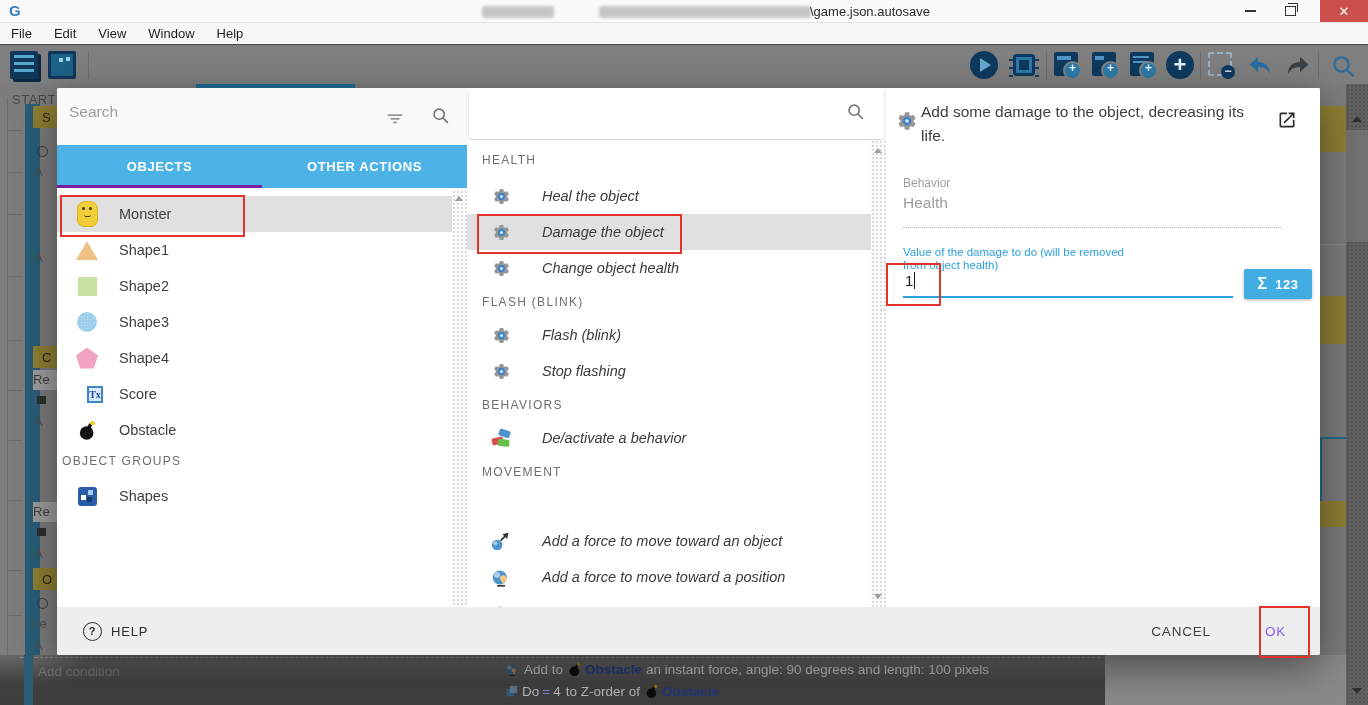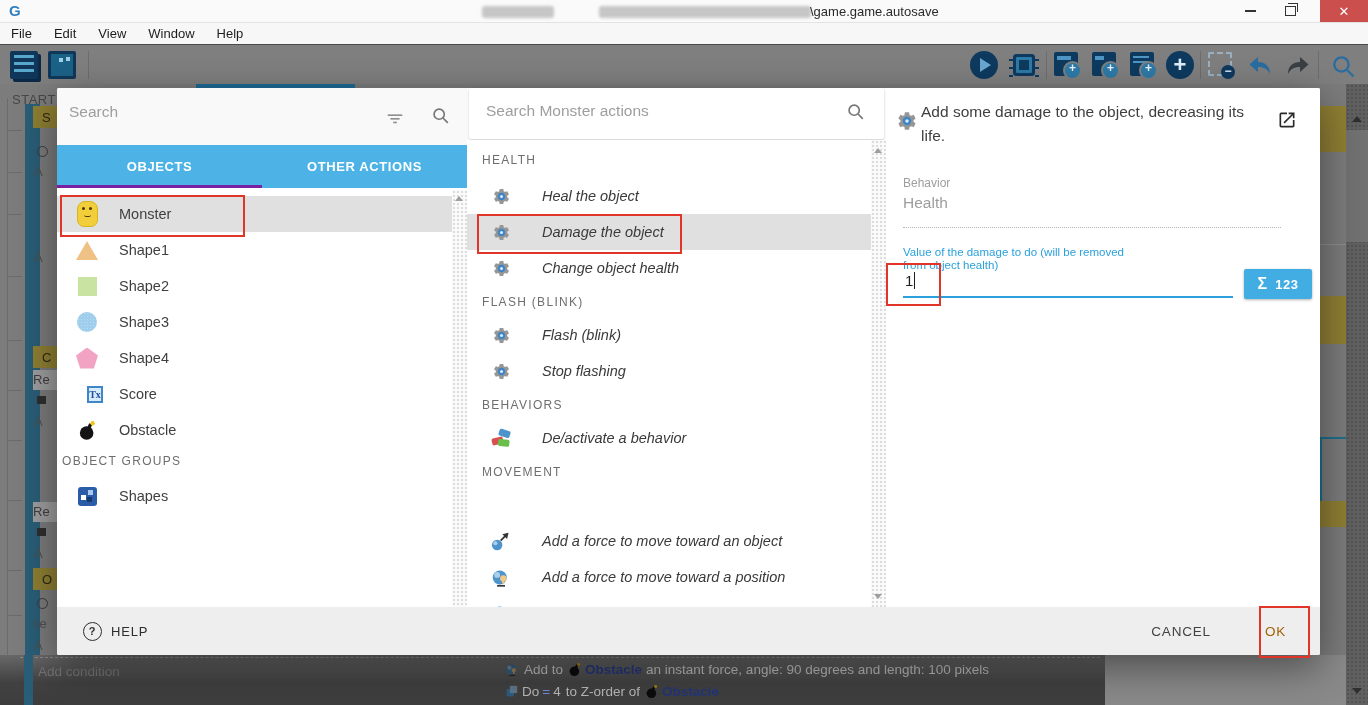--- a/index.html
+++ b/index.html
@@ -162,21 +162,21 @@
   .exprbtn .sig{font-size:16px;font-weight:bold;}
   .exprbtn .num{font-size:13px;font-weight:bold;letter-spacing:.5px;}
 
   
   .mfooter{position:absolute;left:0;top:519px;width:1263px;height:48px;background:#eee;border-radius:0 0 2px 2px;
            display:flex;align-items:center;justify-content:space-between;padding:0 26px;box-sizing:border-box;}
   .helpbtn{display:flex;align-items:center;gap:9px;color:#2e2e2e;font-size:13px;letter-spacing:.8px;}
   .qmark{width:17px;height:17px;border:1.6px solid #2e2e2e;border-radius:50%;font:bold 11px/17px "Liberation Sans",sans-serif;text-align:center;}
   .footer-right{display:flex;align-items:center;gap:46px;}
   .btn-cancel{font-size:13.5px;color:#424242;letter-spacing:.8px;}
-  .btn-ok{font-size:13.5px;color:#a16207;letter-spacing:.8px;padding:0 8px;}
+  .btn-ok{font-size:13.5px;color:#8b5cf6;letter-spacing:.8px;padding:0 8px;}
 
   
   .anno{position:absolute;border:2px solid #e2352a;z-index:50;}
 
   svg{display:block;}
 </style>
 </head>
 <body>
 
 <svg width="0" height="0" style="position:absolute">
@@ -233,21 +233,21 @@
     </symbol>
   </defs>
 </svg>
 
 <div id="app">
 
   <div class="titlebar">
     <span class="tb-logo">G</span>
     <span class="blurblob" style="left:482px;width:72px;"></span>
     <span class="blurblob" style="left:599px;width:212px;"></span>
-    <span class="tb-title">\game.game.autosave</span>
+    <span class="tb-title">\game.json.autosave</span>
     <div class="winbtn" style="left:1232px;">
         <span class="min-glyph"></span>
       </div>
     <div class="winbtn" style="left:1272px;">
         <span class="restore-glyph"></span>
       </div>
     <div class="closebtn">
         <span>✕</span>
       </div>
   </div>
@@ -466,21 +466,20 @@
           <span class="lbl">Shapes</span>
         </div>
       </div>
       <div class="lscroll">
         <div class="arr arr-up" style="left:3px;top:6px;"></div>
       </div>
     </div>
 
     <div class="mpanel">
       <div class="msearch">
-        <input type="text" placeholder="Search Monster actions" style="">
         <svg class="icon-search-m" width="20" height="20">
             <use href="#i-magnifier"></use>
           </svg>
       </div>
       <div class="actlist">
         <div class="sect-hdr" style="top:13px;">HEALTH</div>
         <div class="act-row" style="top:38px;">
           <span class="ic">
               <svg width="19" height="19">
                 <use href="#i-gear"></use>

